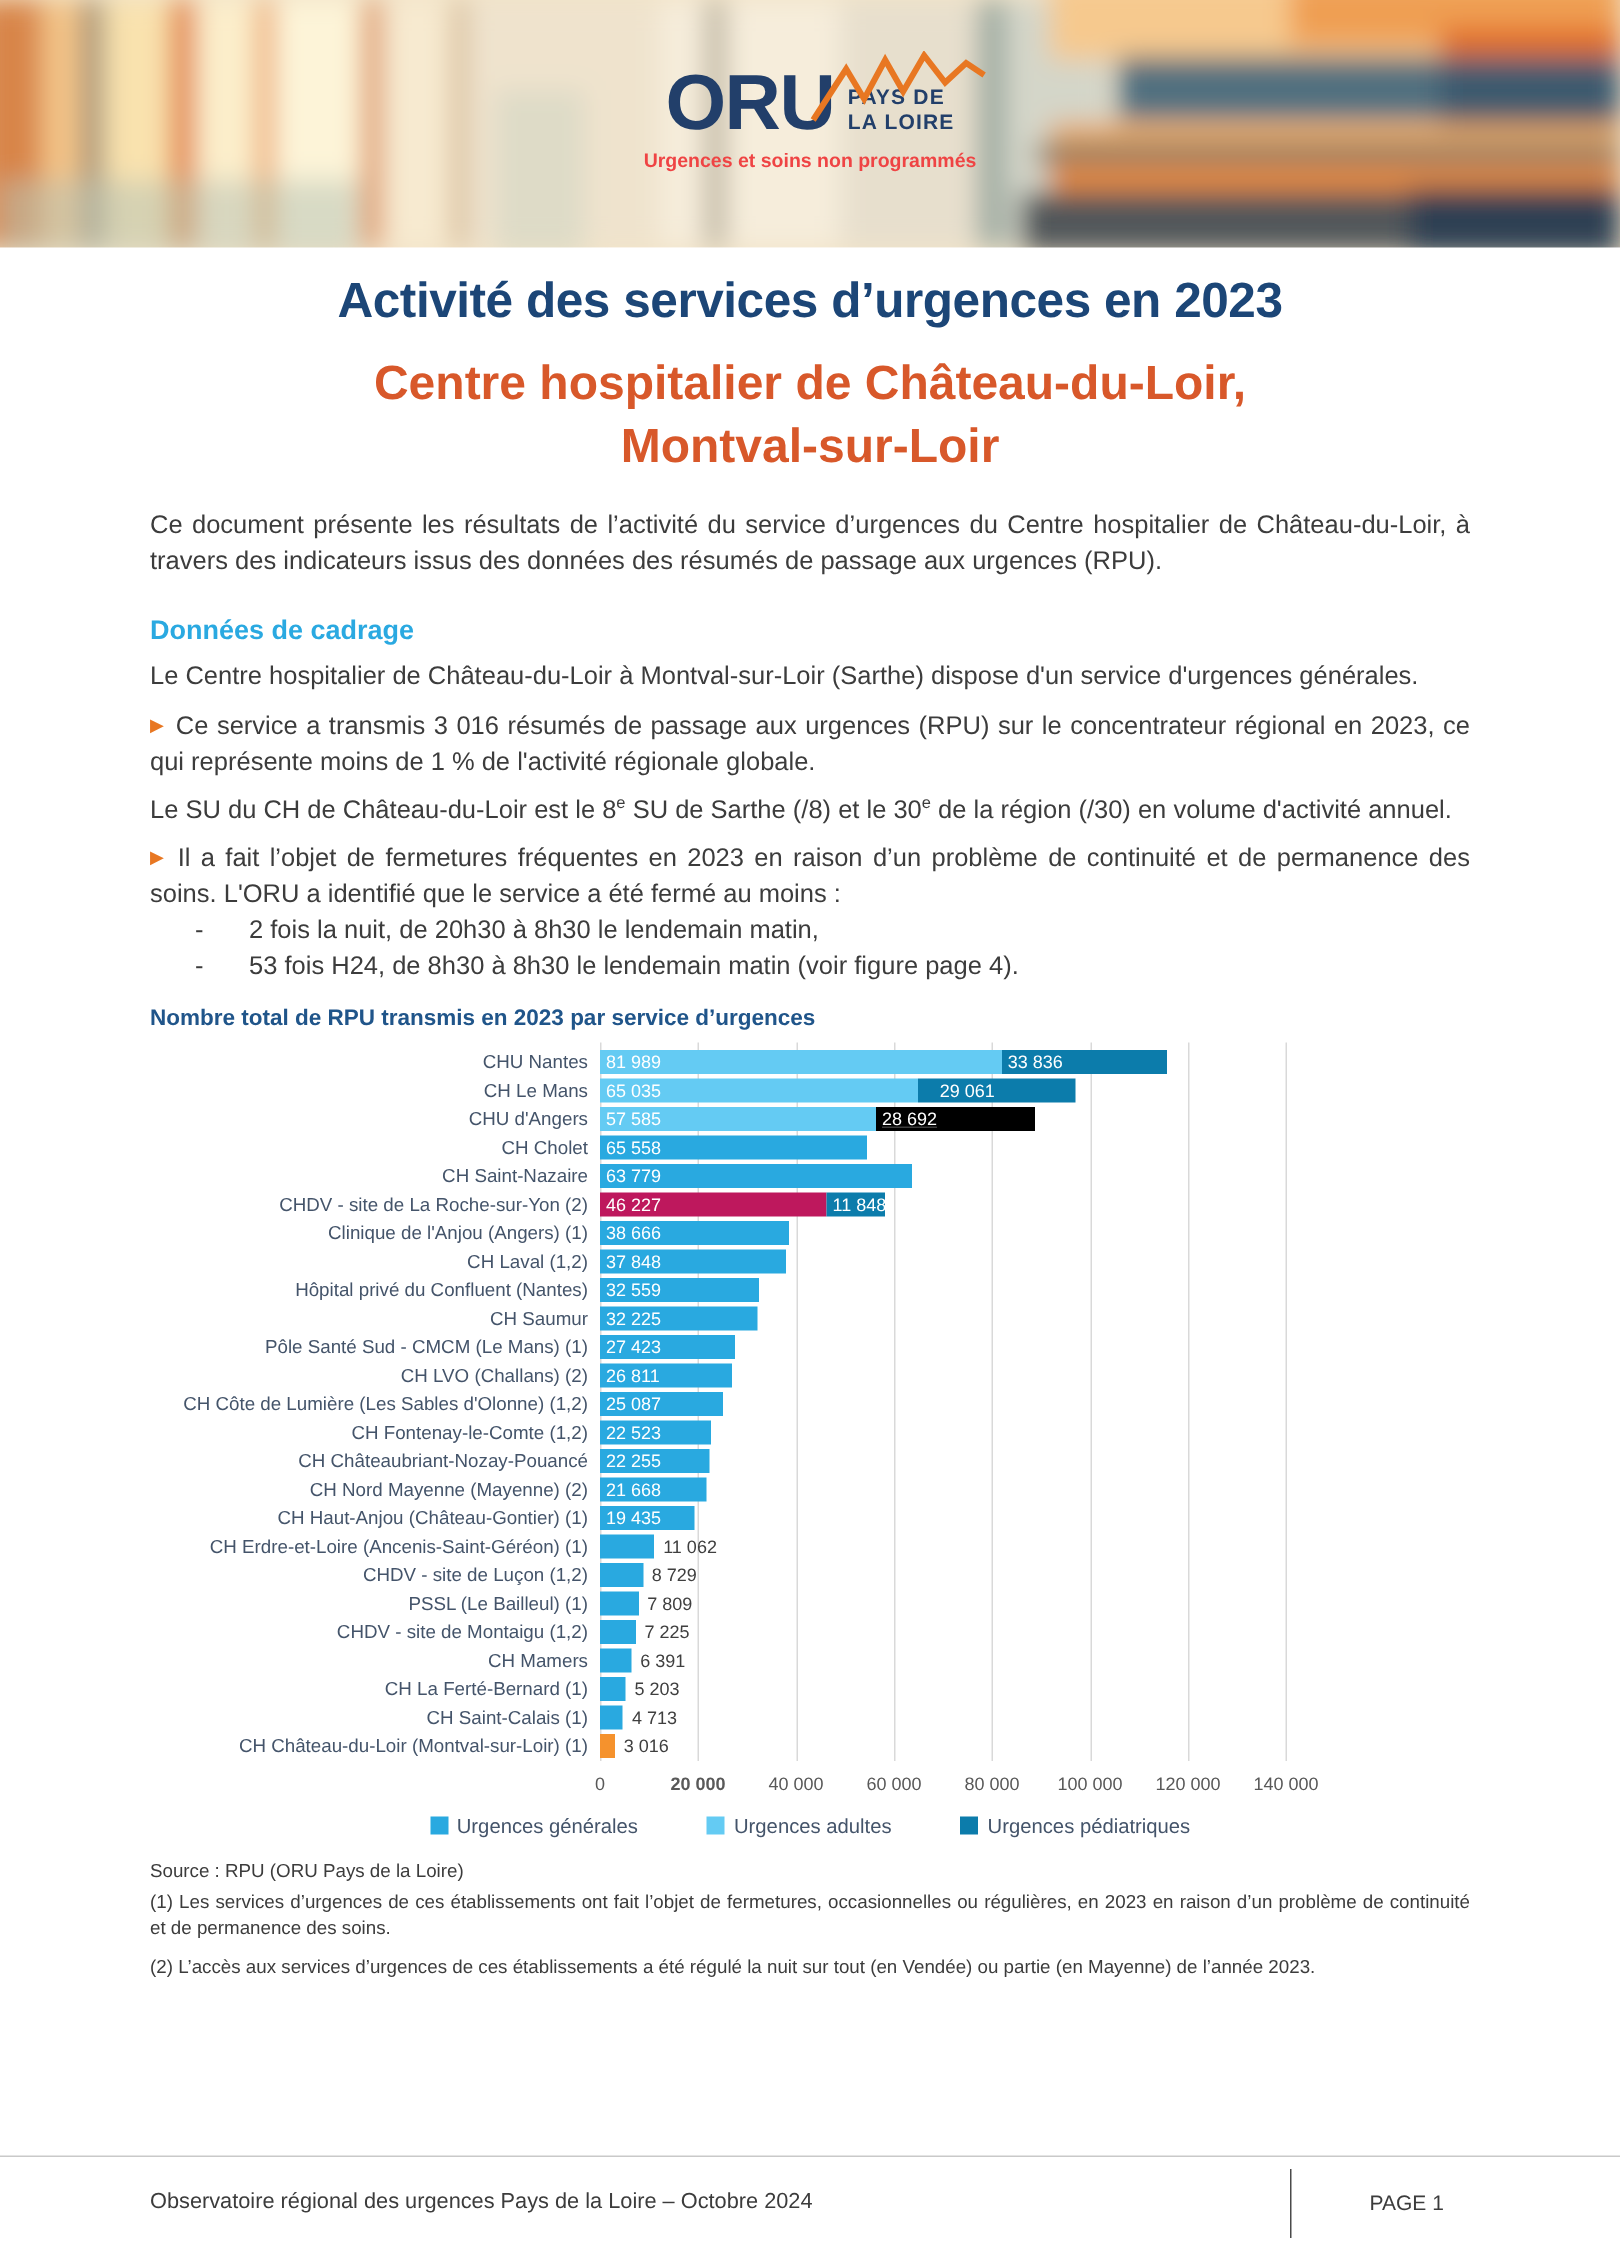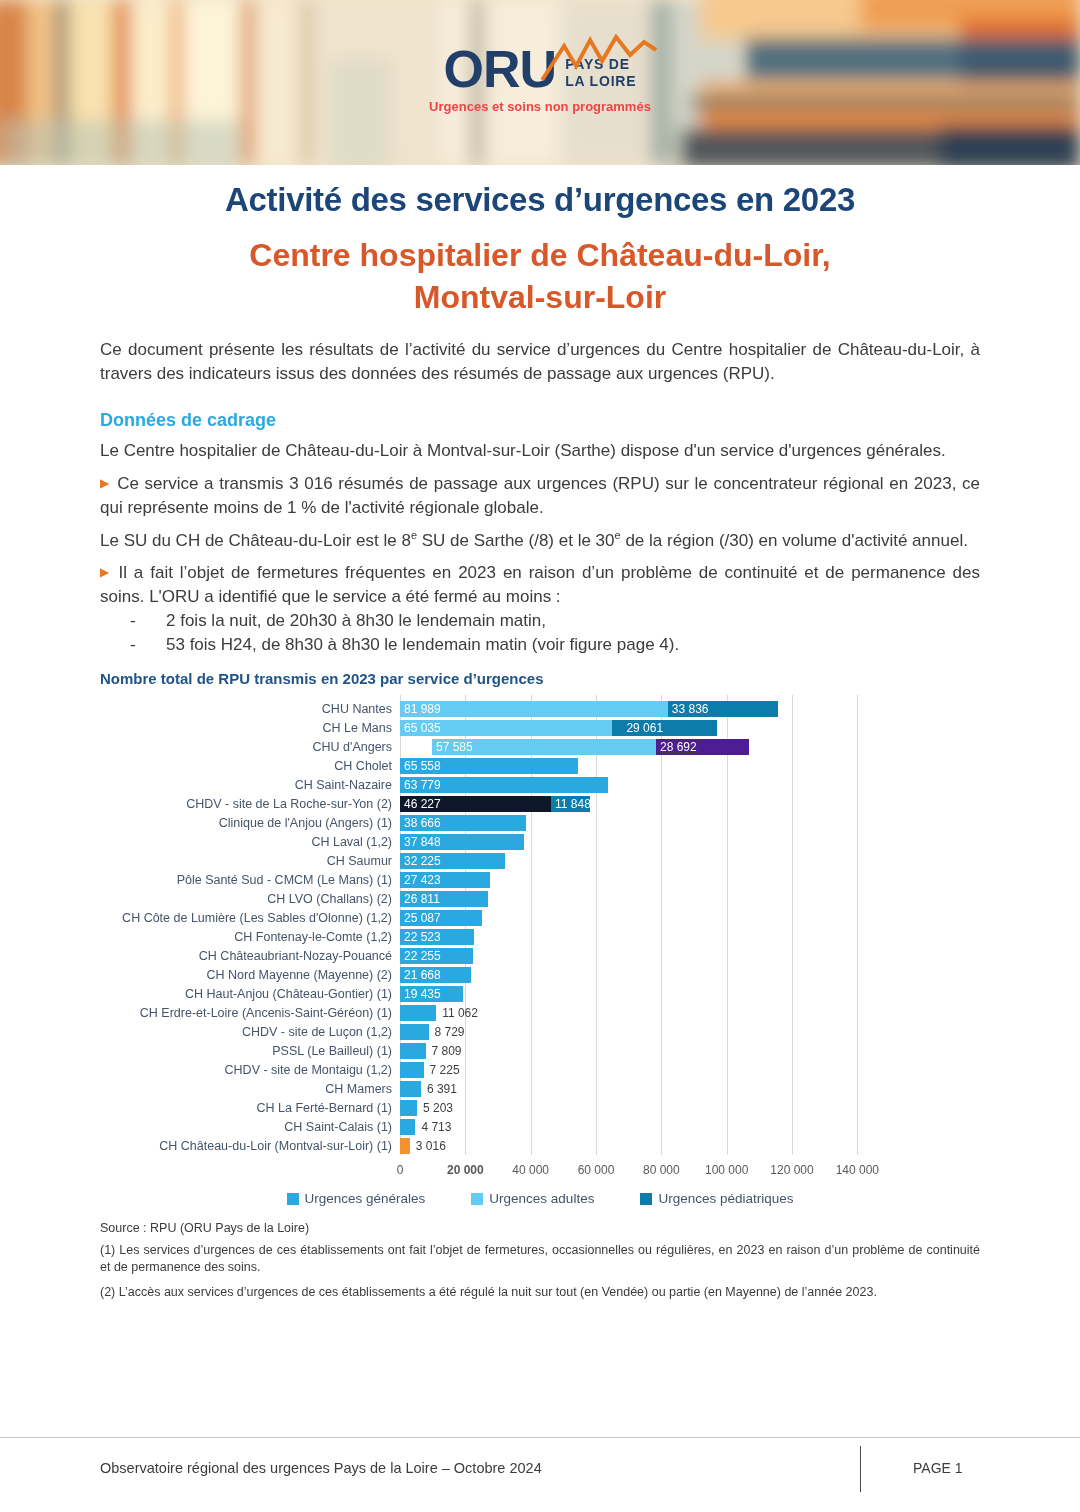--- a/index.html
+++ b/index.html
@@ -208,24 +208,24 @@
                   <span class="val">65 035</span>
                 </div>
                 <div class="seg" style="width: 94.9326px; background: rgb(12, 124, 171); padding-left: 10px;">
                   <span class="val">29 061</span>
                 </div>
               </div>
             </div>
             <div class="crow">
               <div class="clabel">CHU d'Angers</div>
               <div class="cbars">
-                <div class="seg" style="width: 224px; background: rgb(100, 203, 243); margin-left: 32px;">
+                <div class="seg" style="width: 184px; background: rgb(100, 203, 243);">
                   <span class="val">57 585</span>
                 </div>
-                <div class="seg" style="width: 93px; background: #4c1d95; text-decoration: underline;">
+                <div class="seg" style="width: 106px; background: #000000; text-decoration: underline;">
                   <span class="val">28 692</span>
                 </div>
               </div>
             </div>
             <div class="crow">
               <div class="clabel">CH Cholet</div>
               <div class="cbars">
                 <div class="seg" style="width: 178px; background: rgb(41, 169, 224);">
                   <span class="val">65 558</span>
                 </div>
@@ -235,41 +235,49 @@
               <div class="clabel">CH Saint-Nazaire</div>
               <div class="cbars">
                 <div class="seg" style="width: 208.345px; background: rgb(41, 169, 224); text-align: center;">
                   <span class="val">63 779</span>
                 </div>
               </div>
             </div>
             <div class="crow">
               <div class="clabel">CHDV - site de La Roche-sur-Yon (2)</div>
               <div class="cbars">
-                <div class="seg" style="width: 151.008px; background: #0f172a; align-items: flex-end;">
+                <div class="seg" style="width: 151.008px; background: #be185d; align-items: flex-end;">
                   <span class="val">46 227</span>
                 </div>
                 <div class="seg" style="width: 38.7035px; background: rgb(12, 124, 171);">
                   <span class="val">11 848</span>
                 </div>
               </div>
             </div>
             <div class="crow">
               <div class="clabel">Clinique de l'Anjou (Angers) (1)</div>
               <div class="cbars">
                 <div class="seg" style="width: 126.309px; background: rgb(41, 169, 224);">
                   <span class="val">38 666</span>
                 </div>
               </div>
             </div>
             <div class="crow">
               <div class="clabel">CH Laval (1,2)</div>
               <div class="cbars">
                 <div class="seg" style="width: 123.637px; background: rgb(41, 169, 224);">
                   <span class="val">37 848</span>
+                </div>
+              </div>
+            </div>
+            <div class="crow">
+              <div class="clabel">Hôpital privé du Confluent (Nantes)</div>
+              <div class="cbars">
+                <div class="seg" style="width: 106.359px; background: rgb(41, 169, 224);">
+                  <span class="val">32 559</span>
                 </div>
               </div>
             </div>
             <div class="crow">
               <div class="clabel">CH Saumur</div>
               <div class="cbars">
                 <div class="seg" style="width: 105.268px; background: rgb(41, 169, 224);">
                   <span class="val">32 225</span>
                 </div>
               </div>

